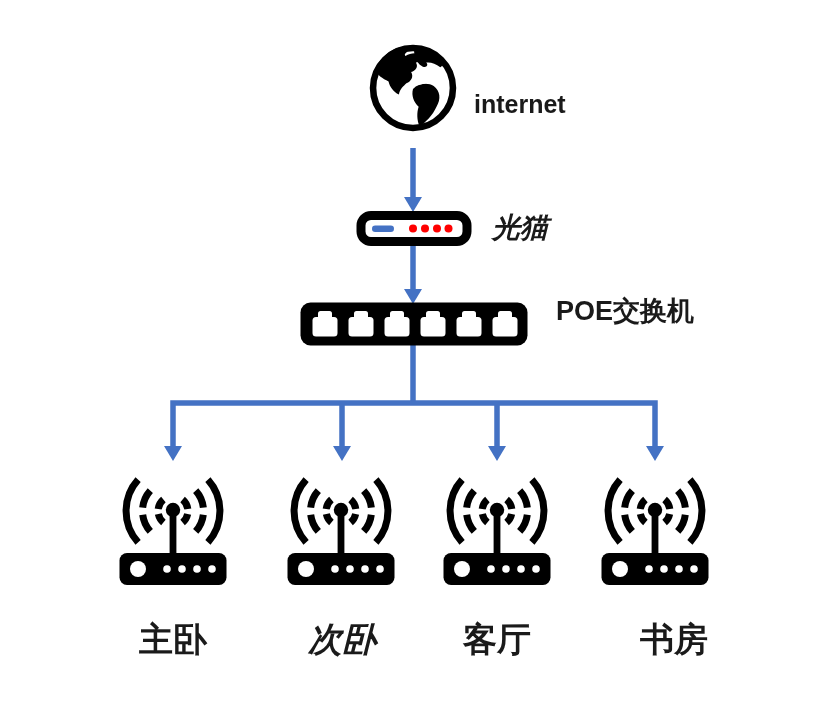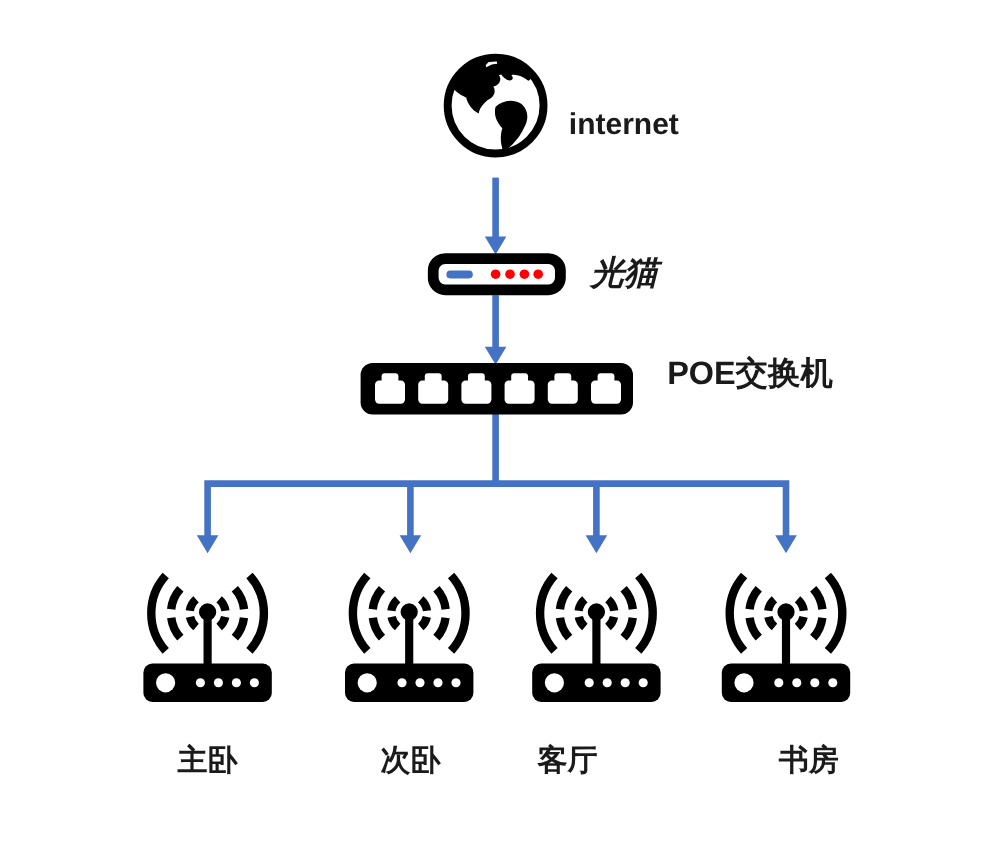--- a/index.html
+++ b/index.html
@@ -15,21 +15,21 @@
     font-weight:bold;
     white-space:nowrap;
   }
   .lbl-internet{left:474px;top:90px;font-size:25px;}
   .lbl-modem{left:492px;top:209px;font-size:28px;font-style:italic;}
   .lbl-switch{left:556px;top:293px;font-size:27px;}
   .room-label{
     position:absolute;
     top:617px;width:140px;
     text-align:center;
-    color:#1a1a1a;font-weight:bold;font-size:25px;
+    color:#1a1a1a;font-weight:bold;font-size:34px;
   }
   svg{display:block;}
   #connector-layer{left:0;top:0;z-index:1;}
   .device{z-index:2;}
 </style>
 </head>
 <body>
 
 <svg width="0" height="0" class="abs" aria-hidden="true">
   <defs>
@@ -132,15 +132,15 @@
     <use href="#router-shape"></use>
   </svg>
 <svg class="abs device" style="left:435px;top:477px;" width="124" height="118" viewBox="0 0 124 118">
     <use href="#router-shape"></use>
   </svg>
 <svg class="abs device" style="left:593px;top:477px;" width="124" height="118" viewBox="0 0 124 118">
     <use href="#router-shape"></use>
   </svg>
 
 <div class="room-label" style="left:103px;">主卧</div>
-<div class="room-label" style="left:272px;">次卧</div>
-<div class="room-label" style="left:403px;text-align:center;">客厅</div>
+<div class="room-label" style="left:272px;font-style:italic;">次卧</div>
+<div class="room-label" style="left:427px;text-align:center;">客厅</div>
 <div class="room-label" style="left:604px;">书房</div>
 
 </body></html>

